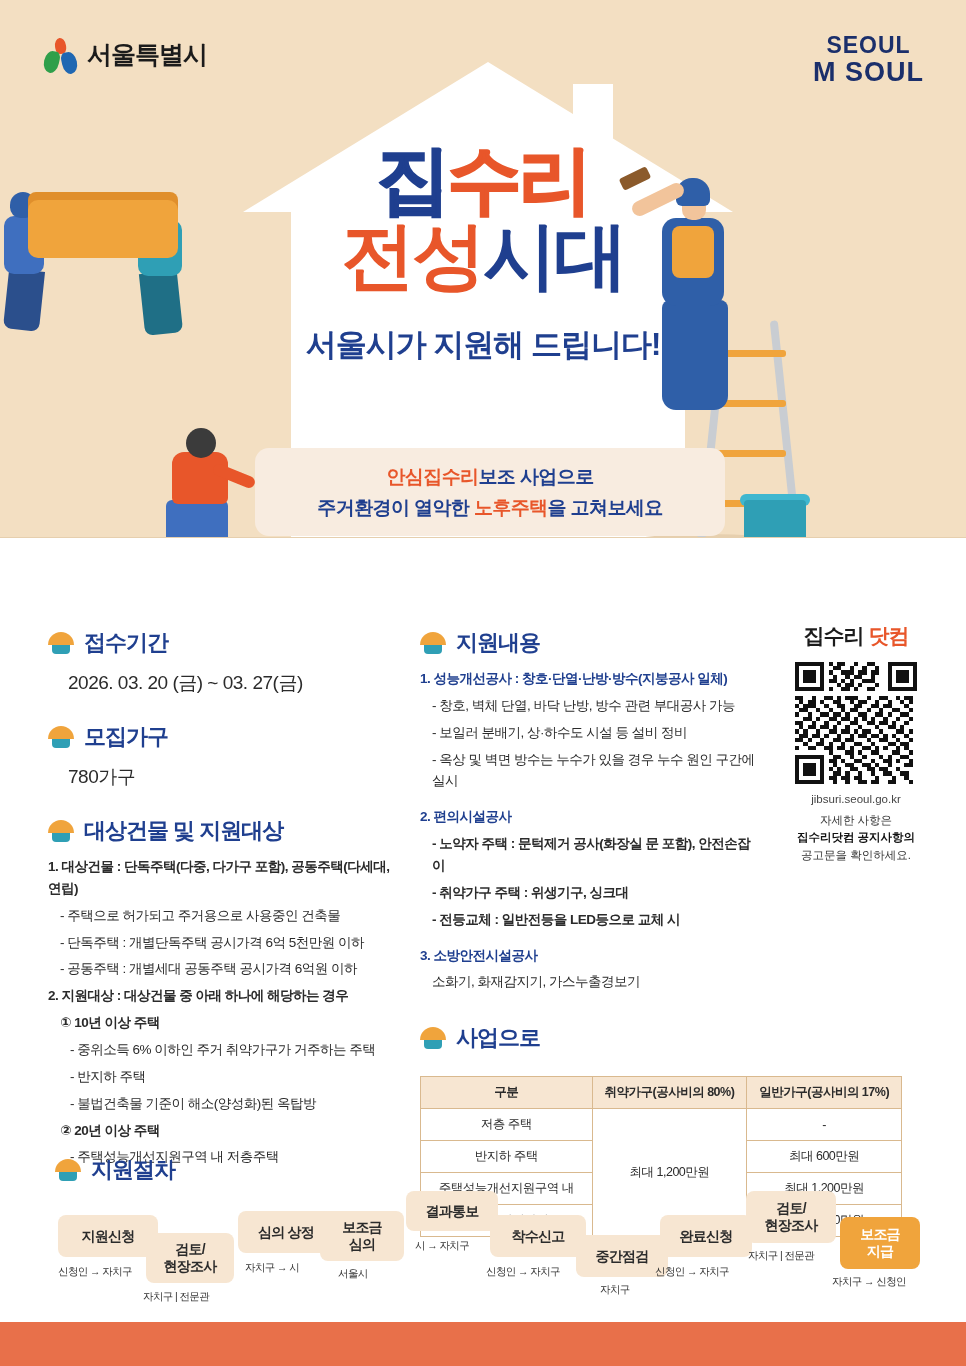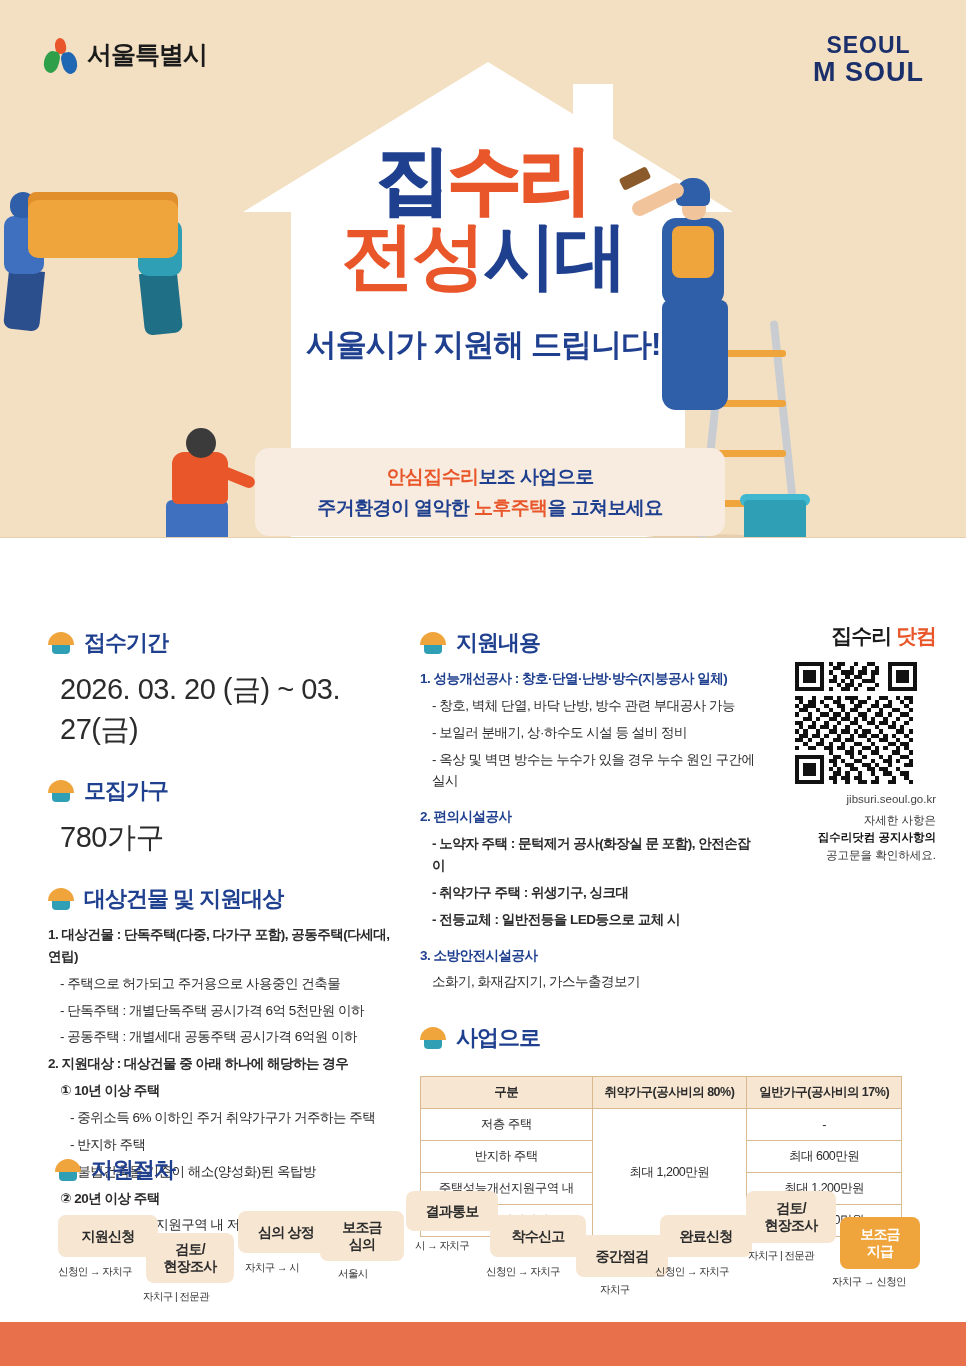--- a/index.html
+++ b/index.html
@@ -119,23 +119,23 @@
   .body-area { position: absolute; top: 600px; left: 0; width: 966px; height: 710px; background: #ffffff; }
 
   .sec-head { display: flex; align-items: center; gap: 10px; }
   .sec-icon { width: 26px; height: 22px; position: relative; flex: none; }
   .sec-icon .cap { position: absolute; left: 0; top: 0; width: 26px; height: 13px; background: #f0a43c; border-radius: 13px 13px 0 0; }
   .sec-icon .base { position: absolute; left: 4px; top: 13px; width: 18px; height: 9px; background: #2f9fb5; border-radius: 0 0 4px 4px; }
   .sec-title { font-size: 22px; font-weight: bold; color: #1f3f8f; letter-spacing: -1px; }
 
   .col-left { position: absolute; left: 48px; top: 28px; width: 350px; }
   .col-mid { position: absolute; left: 420px; top: 28px; width: 340px; }
-  .col-right { position: absolute; left: 776px; top: 22px; width: 160px; text-align: right; }
-
-  .big-val { font-size: 29px; color: #2b2b2b; margin: 12px 0 0 12px; letter-spacing: -0.5px; }
+  .col-right { position: absolute; left: 776px; top: 22px; width: 160px; text-align: center; }
+
+  .big-val { font-size: 19px; color: #2b2b2b; margin: 12px 0 0 20px; letter-spacing: -0.5px; }
   .blk { margin-bottom: 26px; }
 
   .li { font-size: 13.5px; color: #2b2b2b; line-height: 1.62; letter-spacing: -0.5px; }
   .li-b { font-weight: bold; }
   .ind1 { margin-left: 12px; }
   .ind2 { margin-left: 22px; }
   .list-tight > div { margin-top: 5px; }
   .mt10 { margin-top: 10px; }
   .mt14 { margin-top: 14px; }
 

